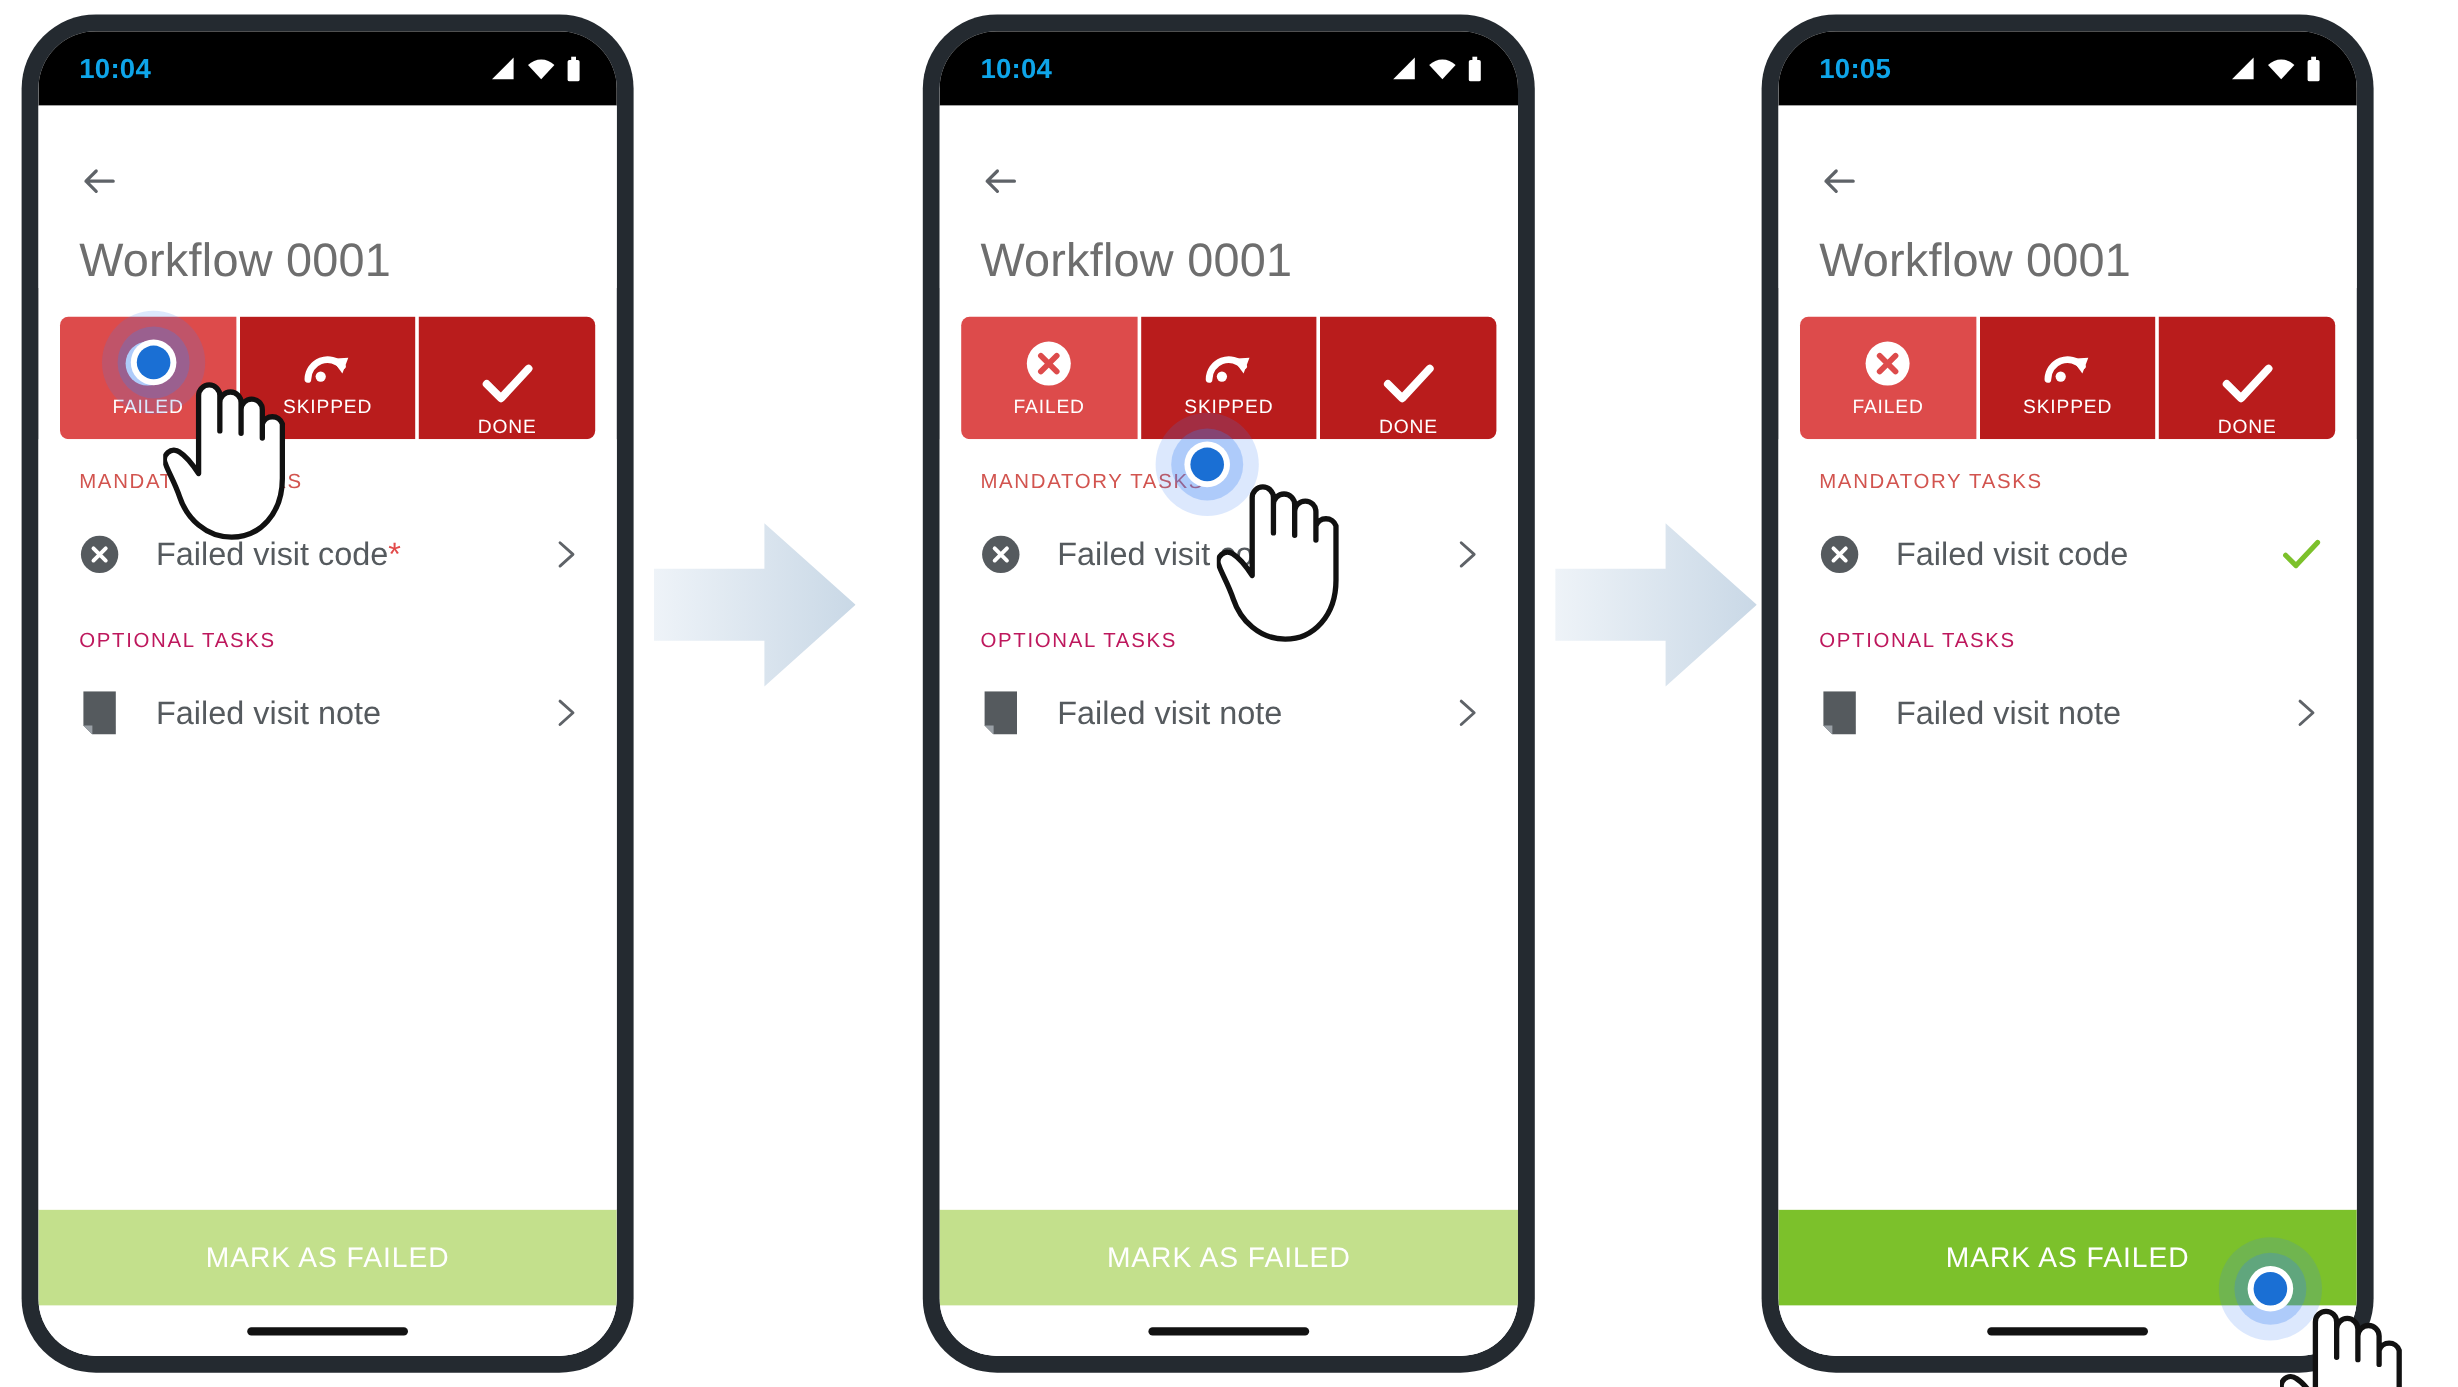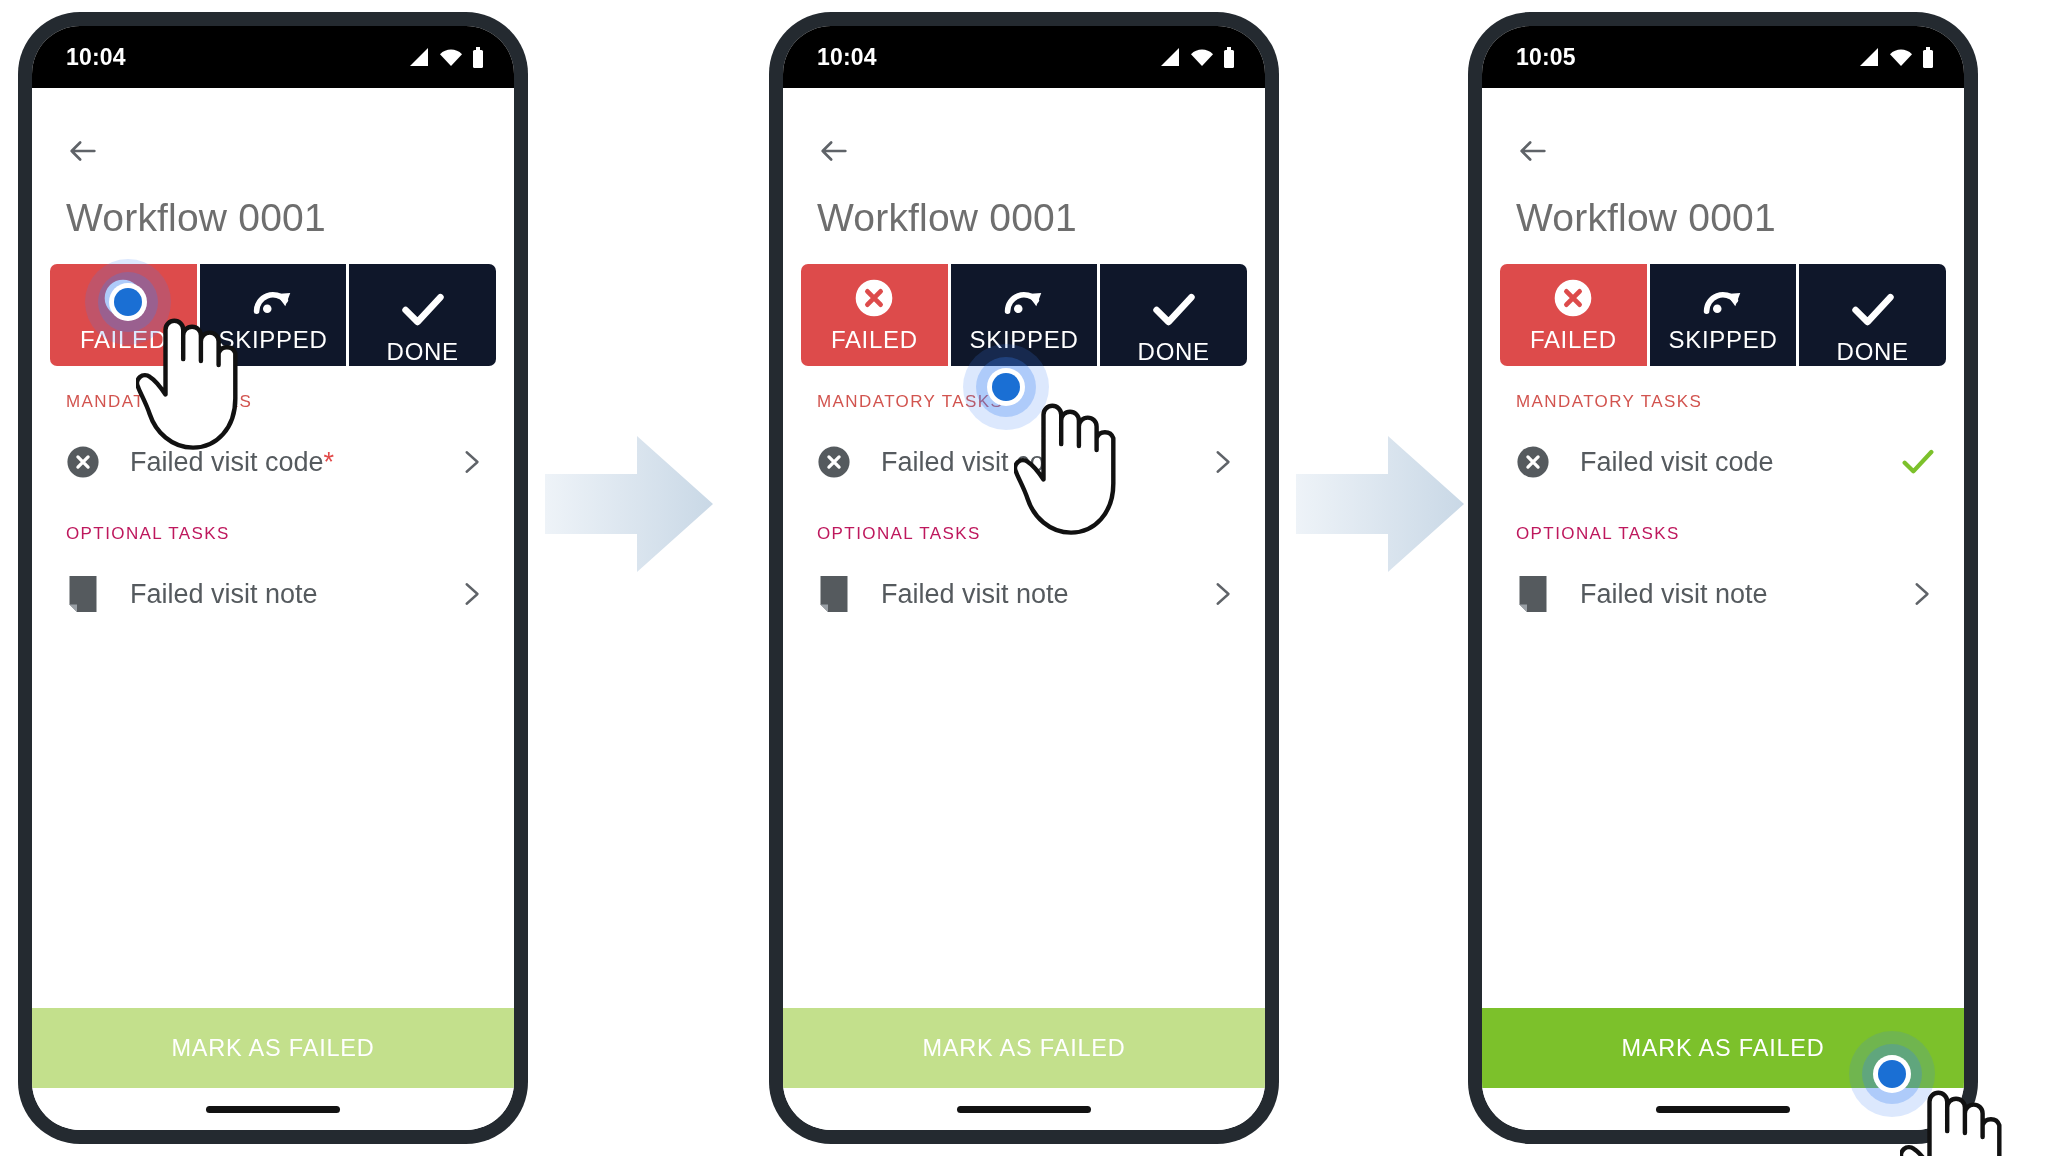--- a/index.html
+++ b/index.html
@@ -45,21 +45,21 @@
   .statusbar {
     height: 62px;
     background: #000000;
     display: flex;
     align-items: center;
     justify-content: space-between;
     padding: 0 30px 0 34px;
     flex: 0 0 auto;
   }
   .status-time {
-    color: #ffffff;
+    color: #0ea5e9;
     font-size: 23px;
     font-weight: bold;
     letter-spacing: .2px;
   }
   .status-icons {
     display: flex;
     align-items: center;
     gap: 9px;
   }
   .status-icons svg { display: block; }
@@ -88,31 +88,31 @@
     margin: 24px 18px 0 18px;
     height: 102px;
     flex: 0 0 auto;
   }
   .sbtn {
     flex: 1 1 0;
     display: flex;
     flex-direction: column;
     align-items: center;
     justify-content: center;
-    background: #0f172a;
+    background: #b91c1c;
     color: #ffffff;
     position: relative;
   }
   .sbtn:first-child { border-radius: 7px 0 0 7px; }
   .sbtn:last-child { border-radius: 0 7px 7px 0; justify-content: flex-end; }
   .sbtn.selected { background: #dd4b4b; }
   .sbtn .glyph { height: 44px; display: flex; align-items: center; justify-content: center; }
   .sbtn .glyph svg { display: block; }
   .sbtn .lbl {
-    font-size: 24px;
+    font-size: 16px;
     letter-spacing: .7px;
     margin-top: 6px;
     color: #ffffff;
   }
 
   
   .body { flex: 1 1 auto; background: #fff; position: relative; overflow: hidden; }
   .section-head {
     font-size: 17px;
     letter-spacing: 1.4px;

